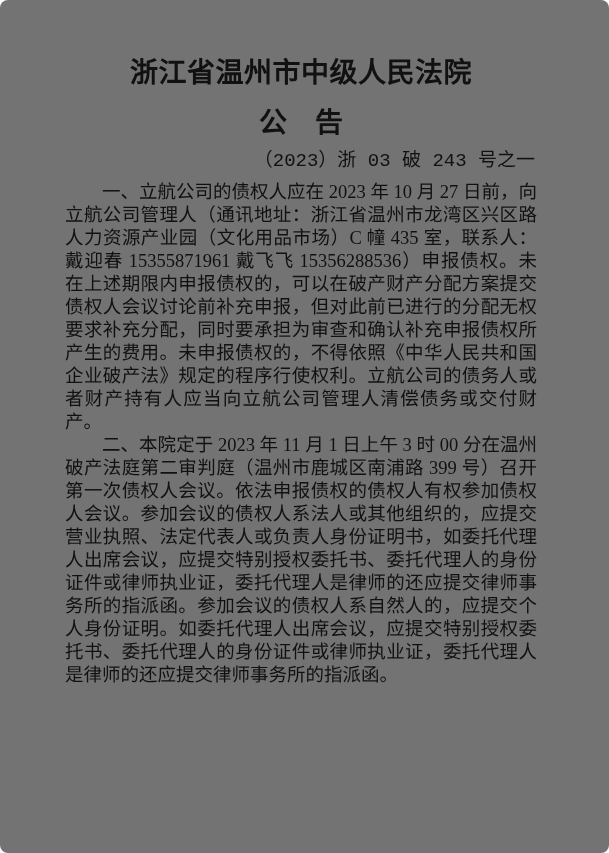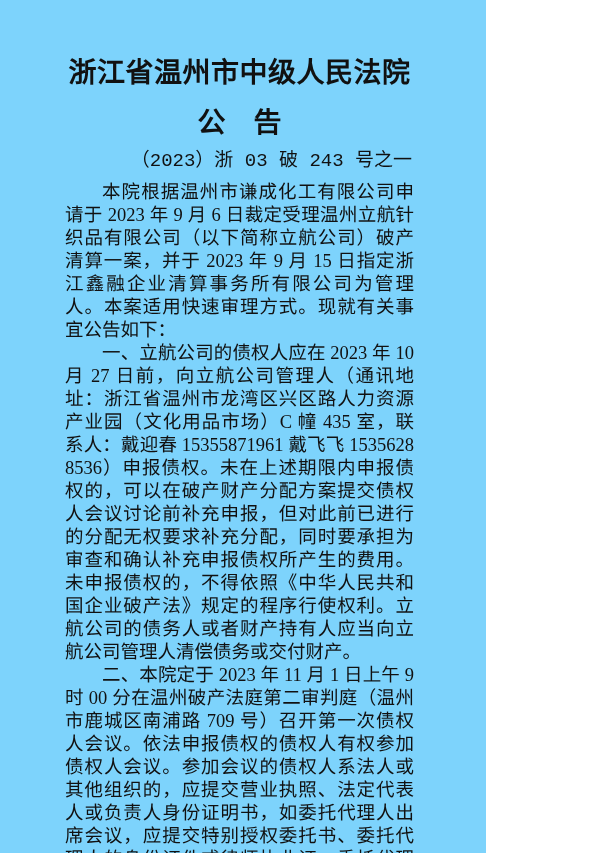--- a/index.html
+++ b/index.html
@@ -7,26 +7,27 @@
     padding: 0;
     background: #ffffff;
   }
   body {
     width: 609px;
     height: 853px;
     overflow: hidden;
   }
   .page {
     box-sizing: border-box;
-    width: 486px;
+    width: 609px;
     height: 853px;
-    background: #7dd3fc;
+    background: #737373;
     color: #111111;
     padding: 56px 72px 0 65px;
     font-family: "Liberation Serif", "DejaVu Serif", serif;
+    border-radius: 8px;
   }
   .court-title {
     margin: 0;
     font-size: 28px;
     font-weight: bold;
     text-align: center;
     line-height: 34px;
     letter-spacing: 0.5px;
     white-space: nowrap;
   }
@@ -62,18 +63,17 @@
 
 <div class="page">
 
   <h1 class="court-title">浙江省温州市中级人民法院</h1>
 
   <h2 class="announcement-title">公　告</h2>
 
   <div class="case-number">（2023）浙 03 破 243 号之一</div>
 
   <div class="doc-body">
-    <p>本院根据温州市谦成化工有限公司申请于 2023 年 9 月 6 日裁定受理温州立航针织品有限公司（以下简称立航公司）破产清算一案，并于 2023 年 9 月 15 日指定浙江鑫融企业清算事务所有限公司为管理人。本案适用快速审理方式。现就有关事宜公告如下：</p>
     <p>一、立航公司的债权人应在 2023 年 10 月 27 日前，向立航公司管理人（通讯地址：浙江省温州市龙湾区兴区路人力资源产业园（文化用品市场）C 幢 435 室，联系人：戴迎春 15355871961 戴飞飞 15356288536）申报债权。未在上述期限内申报债权的，可以在破产财产分配方案提交债权人会议讨论前补充申报，但对此前已进行的分配无权要求补充分配，同时要承担为审查和确认补充申报债权所产生的费用。未申报债权的，不得依照《中华人民共和国企业破产法》规定的程序行使权利。立航公司的债务人或者财产持有人应当向立航公司管理人清偿债务或交付财产。</p>
-    <p>二、本院定于 2023 年 11 月 1 日上午 9 时 00 分在温州破产法庭第二审判庭（温州市鹿城区南浦路 709 号）召开第一次债权人会议。依法申报债权的债权人有权参加债权人会议。参加会议的债权人系法人或其他组织的，应提交营业执照、法定代表人或负责人身份证明书，如委托代理人出席会议，应提交特别授权委托书、委托代理人的身份证件或律师执业证，委托代理人是律师的还应提交律师事务所的指派函。参加会议的债权人系自然人的，应提交个人身份证明。如委托代理人出席会议，应提交特别授权委托书、委托代理人的身份证件或律师执业证，委托代理人是律师的还应提交律师事务所的指派函。</p>
+    <p>二、本院定于 2023 年 11 月 1 日上午 3 时 00 分在温州破产法庭第二审判庭（温州市鹿城区南浦路 399 号）召开第一次债权人会议。依法申报债权的债权人有权参加债权人会议。参加会议的债权人系法人或其他组织的，应提交营业执照、法定代表人或负责人身份证明书，如委托代理人出席会议，应提交特别授权委托书、委托代理人的身份证件或律师执业证，委托代理人是律师的还应提交律师事务所的指派函。参加会议的债权人系自然人的，应提交个人身份证明。如委托代理人出席会议，应提交特别授权委托书、委托代理人的身份证件或律师执业证，委托代理人是律师的还应提交律师事务所的指派函。</p>
   </div>
 
 </div>
 
 </body></html>

